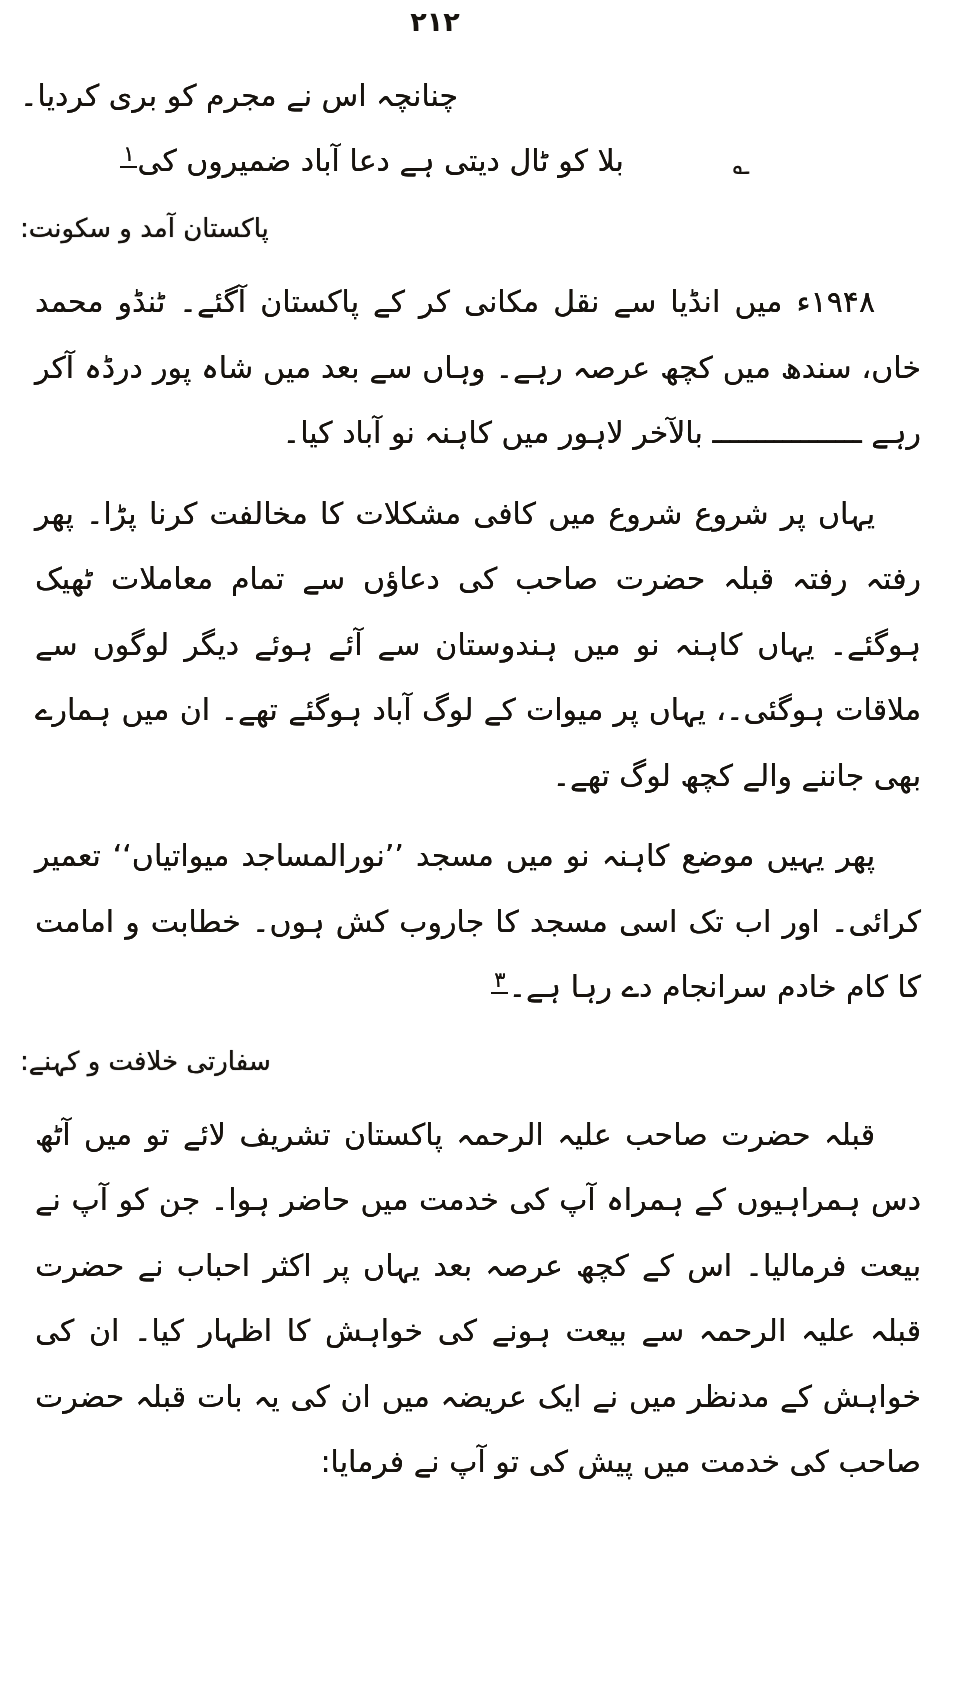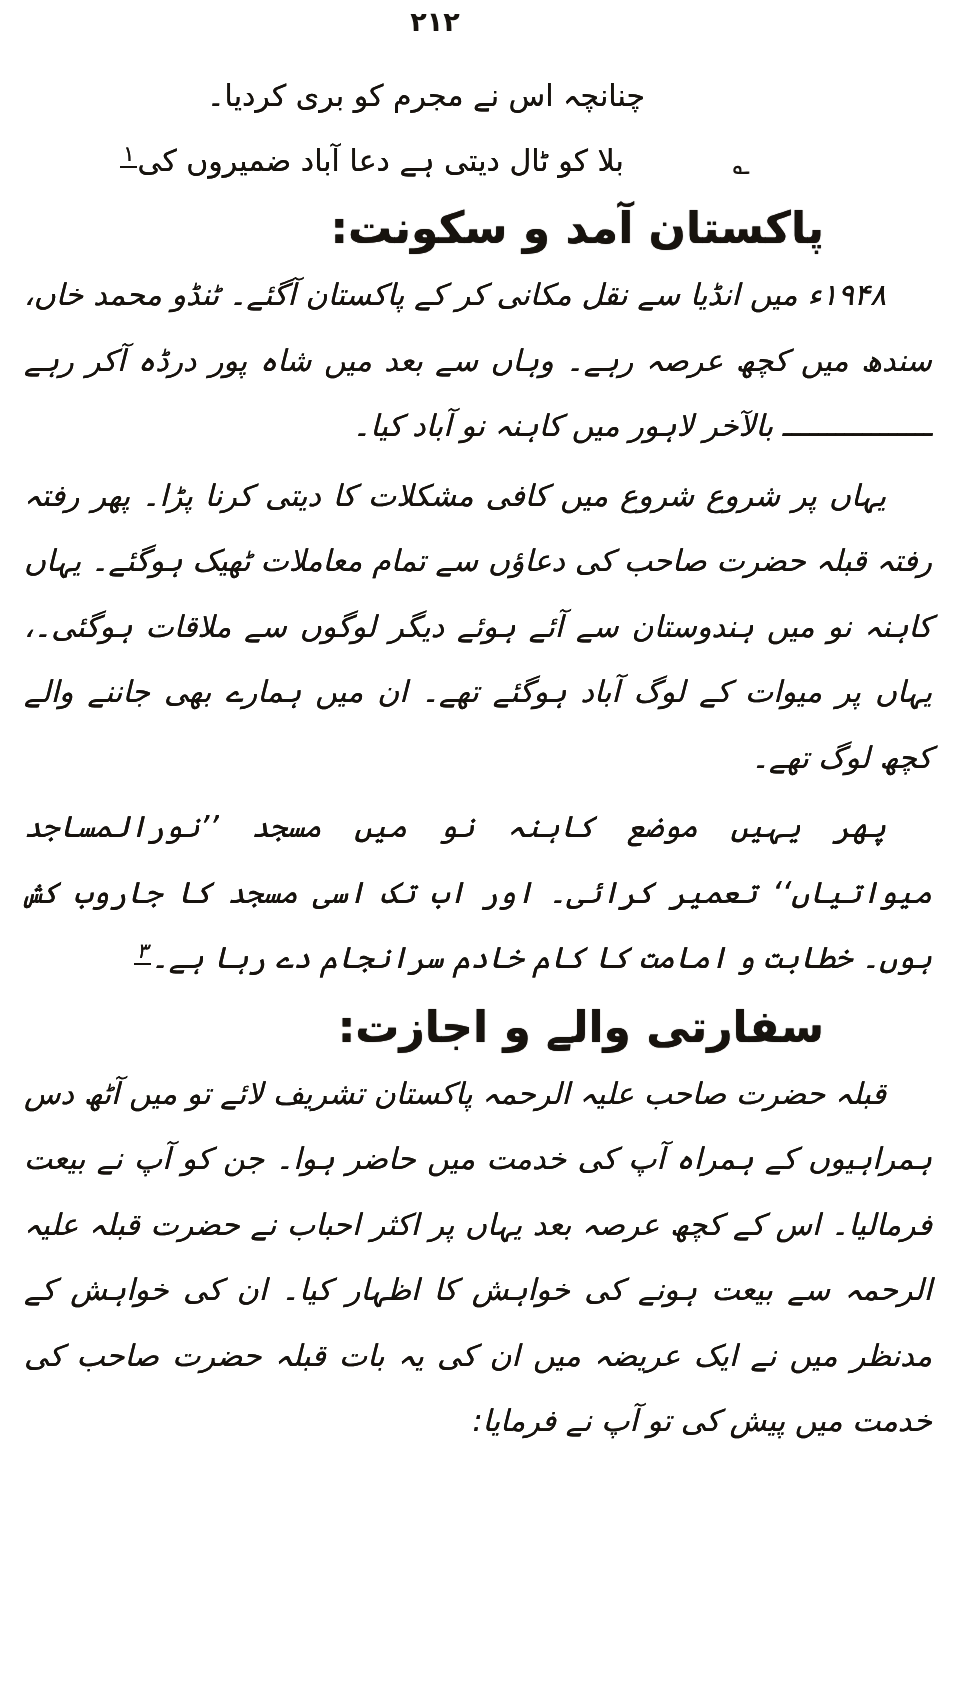--- a/index.html
+++ b/index.html
@@ -24,21 +24,21 @@
     font-weight: bold;
     letter-spacing: 2px;
   }
   .content {
     position: absolute;
     top: 64px;
     right: 24px;
     left: 20px;
   }
   .opening-line {
-    text-align: center;
+    text-align: left;
     padding-left: 0;
     margin: 8px 104px 10px 0;
     font-size: 30px;
     line-height: 48px;
     text-shadow: 0 0 0.4px currentColor;
   }
   .verse { position: relative; margin: 4px 0 10px 0; }
   .verse-marker {
     position: absolute;
     right: 186px;
@@ -49,35 +49,34 @@
     text-align: center;
     font-size: 30px;
     line-height: 62px;
     white-space: nowrap;
     text-shadow: 0 0 0.4px currentColor;
   }
   .verse-line.l1 { margin: 0 278px 0 168px; }
   .verse-line.l2 { margin: 0 312px 0 100px; }
   .section-heading {
     margin: 10px 112px 8px 0;
-    font-size: 44px;
-    font-weight: bold;
-    text-align: right;
+    font-size: 26px;
+    font-weight: normal;
+    text-align: left;
     line-height: 52px;
     letter-spacing: 0.5px;
     text-shadow: 0 0 0.8px currentColor;
   }
   .body-para {
-    margin: 4px;
+    margin: 15px;
     font-size: 30px;
     line-height: 65.5px;
     text-align: justify;
     text-indent: 46px;
     text-shadow: 0 0 0.4px currentColor;
-    font-style: italic;
   }
   sup.fn-ref {
     font-size: 21px;
     line-height: 0;
     vertical-align: 10px;
     padding: 0 3px;
     border-bottom: 2px solid #17130e;
   }
   sup.fn-ref:empty { border-bottom: none; padding: 0; }
 </style>
@@ -94,23 +93,23 @@
 
     <div class="verse">
       <span class="verse-marker">؎</span>
       <div class="verse-line l2"><span>بلا کو ٹال دیتی ہے دعا آباد ضمیروں کی</span><sup class="fn-ref">۱</sup></div>
     </div>
 
     <h2 class="section-heading">پاکستان آمد و سکونت:</h2>
 
     <p class="body-para"><span>۱۹۴۸ء میں انڈیا سے نقل مکانی کر کے پاکستان آگئے۔ ٹنڈو محمد خاں، سندھ میں کچھ عرصہ رہے۔ وہاں سے بعد میں شاہ پور درڈہ آکر رہے ـــــــــــــــــ بالآخر لاہور میں کاہنہ نو آباد کیا۔</span><sup class="fn-ref"></sup></p>
 
-    <p class="body-para"><span>یہاں پر شروع شروع میں کافی مشکلات کا دیتی کرنا پڑا۔ پھر رفتہ رفتہ قبلہ حضرت صاحب کی دعاؤں سے تمام معاملات ٹھیک ہوگئے۔ یہاں کاہنہ نو میں ہندوستان سے آئے ہوئے دیگر لوگوں سے ملاقات ہوگئی۔، یہاں پر میوات کے لوگ آباد ہوگئے تھے۔ ان میں ہمارے بھی جاننے والے کچھ لوگ تھے۔</span><sup class="fn-ref"></sup></p>
+    <p class="body-para"><span>یہاں پر شروع شروع میں کافی مشکلات کا مخالفت کرنا پڑا۔ پھر رفتہ رفتہ قبلہ حضرت صاحب کی دعاؤں سے تمام معاملات ٹھیک ہوگئے۔ یہاں کاہنہ نو میں ہندوستان سے آئے ہوئے دیگر لوگوں سے ملاقات ہوگئی۔، یہاں پر میوات کے لوگ آباد ہوگئے تھے۔ ان میں ہمارے بھی جاننے والے کچھ لوگ تھے۔</span><sup class="fn-ref"></sup></p>
 
 
     <p class="body-para"><span>پھر یہیں موضع کاہنہ نو میں مسجد ’’نورالمساجد میواتیاں‘‘ تعمیر کرائی۔ اور اب تک اسی مسجد کا جاروب کش ہوں۔ خطابت و امامت کا کام خادم سرانجام دے رہا ہے۔</span><sup class="fn-ref">۳</sup></p>
 
-    <h2 class="section-heading">سفارتی والے و اجازت:</h2>
+    <h2 class="section-heading">سفارتی خلافت و کہنے:</h2>
 
     <p class="body-para"><span>قبلہ حضرت صاحب علیہ الرحمہ پاکستان تشریف لائے تو میں آٹھ دس ہمراہیوں کے ہمراہ آپ کی خدمت میں حاضر ہوا۔ جن کو آپ نے بیعت فرمالیا۔ اس کے کچھ عرصہ بعد یہاں پر اکثر احباب نے حضرت قبلہ علیہ الرحمہ سے بیعت ہونے کی خواہش کا اظہار کیا۔ ان کی خواہش کے مدنظر میں نے ایک عریضہ میں ان کی یہ بات قبلہ حضرت صاحب کی خدمت میں پیش کی تو آپ نے فرمایا:</span><sup class="fn-ref"></sup></p>
 
   </div>
 </div>
 
 </body></html>

